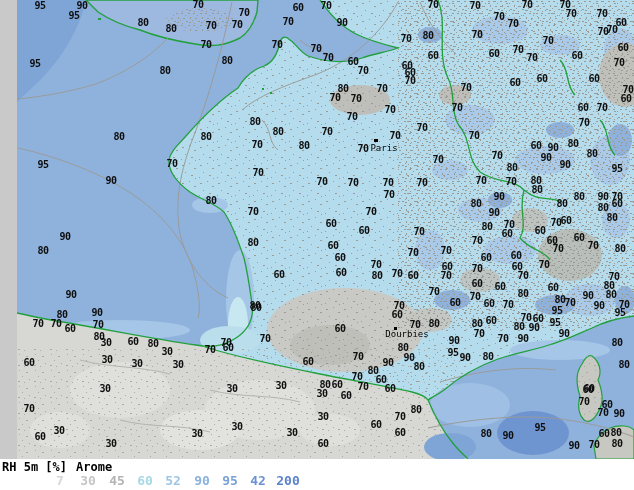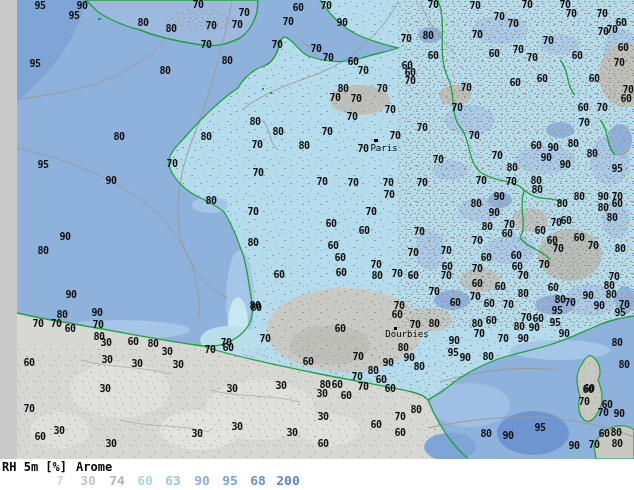--- a/index.html
+++ b/index.html
@@ -462,22 +462,22 @@
       </div>
   </div>
 
   <div class="bottom-bar">
     <div class="bar-left">
       <span>RH 5m [%]</span><span class="model">Arome</span>
     </div>
     <div class="legend-row">
         <span class="legend-num" style="left: 60px; top: 21px; color: rgb(214, 214, 214);">7</span>
         <span class="legend-num" style="left: 88px; top: 21px; color: rgb(198, 198, 198);">30</span>
-        <span class="legend-num" style="left: 117px; top: 21px; color: rgb(180, 180, 180);">74</span>
+        <span class="legend-num" style="left: 117px; top: 21px; color: rgb(180, 180, 180);">45</span>
         <span class="legend-num" style="left: 145px; top: 21px; color: rgb(166, 217, 230);">60</span>
-        <span class="legend-num" style="left: 173px; top: 21px; color: rgb(156, 198, 230);">63</span>
+        <span class="legend-num" style="left: 173px; top: 21px; color: rgb(156, 198, 230);">52</span>
         <span class="legend-num" style="left: 202px; top: 21px; color: rgb(138, 178, 222);">90</span>
         <span class="legend-num" style="left: 230px; top: 21px; color: rgb(122, 162, 216);">95</span>
-        <span class="legend-num" style="left: 258px; top: 21px; color: rgb(106, 146, 210);">68</span>
+        <span class="legend-num" style="left: 258px; top: 21px; color: rgb(106, 146, 210);">42</span>
         <span class="legend-num" style="left: 288px; top: 21px; color: rgb(92, 132, 204);">200</span>
       </div>
   </div>
 </div>
 
 </body></html>

